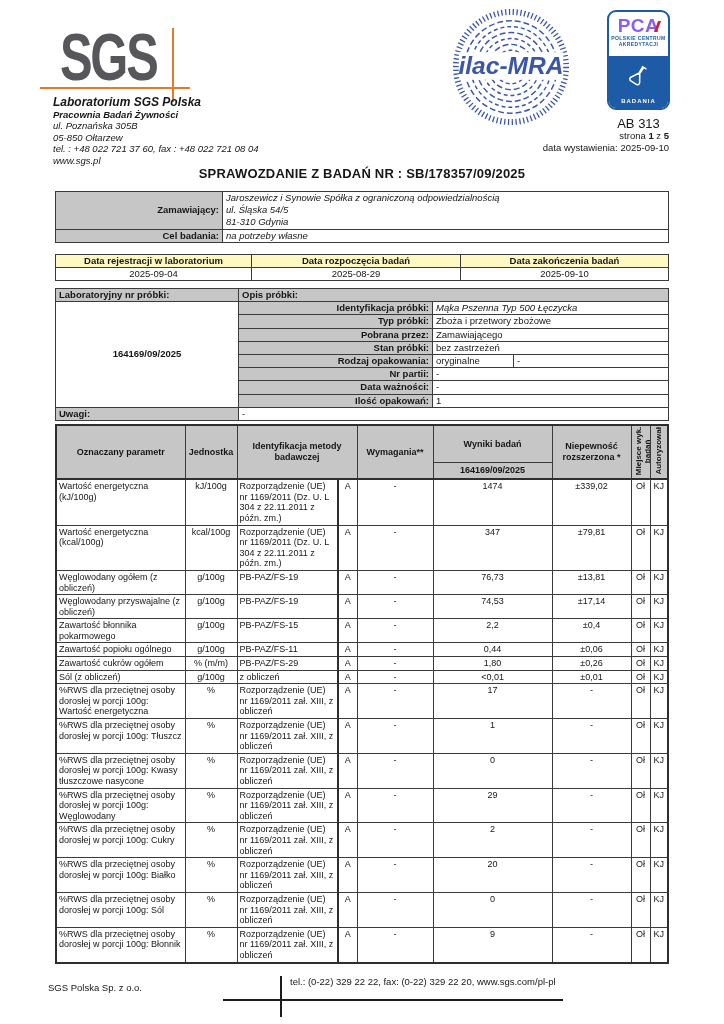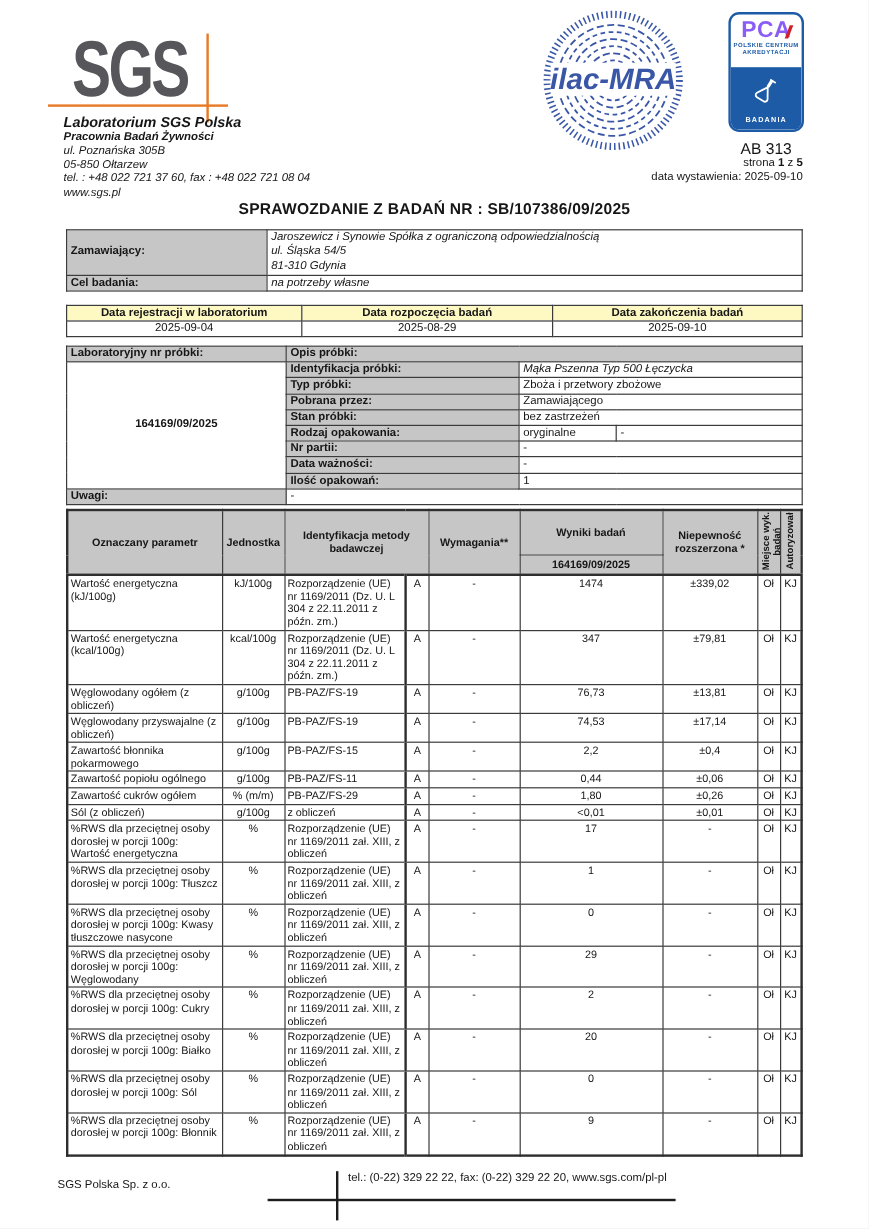--- a/index.html
+++ b/index.html
@@ -1,21 +1,21 @@
 <!DOCTYPE html>
 <html lang="pl"><head>
 <meta charset="utf-8">
 <style>
   html,body{margin:0;padding:0;background:#e8e8e8;}
   .page{position:relative;width:724px;height:1024px;background:#fff;margin:0 auto;
         font-family:"Liberation Sans","DejaVu Sans",sans-serif;color:#161616;overflow:hidden;}
   .b{font-weight:bold;}
   .i{font-style:italic;}
   .g{background:#c6c6c6;}
-  .tr{text-align:left;}
+  .tr{text-align:right;}
   .tl{text-align:left;}
 
   
   .sgs-word{position:absolute;left:60px;top:24px;font-size:66px;font-weight:bold;color:#57565a;
             line-height:1;letter-spacing:-3px;transform:scaleX(.74);transform-origin:left top;}
   .orange-v{position:absolute;left:172px;top:28px;width:2px;height:74px;background:#e87a25;}
   .orange-h{position:absolute;left:40px;top:87px;width:150px;height:2px;background:#e87a25;}
   .lab-block{position:absolute;left:53px;top:95px;font-size:9.5px;line-height:11.4px;font-style:italic;}
   .lab-name{font-size:12px;font-weight:bold;line-height:14px;}
   .lab-unit{font-weight:bold;}
@@ -120,21 +120,21 @@
     <span>strona</span>
     <span class="b">1</span>
     <span>z</span>
     <span class="b">5</span>
   </div>
   <div class="meta2">
     <span>data wystawienia:</span>
     <span>2025-09-10</span>
   </div>
 
-  <div class="doc-title">SPRAWOZDANIE Z BADAŃ NR : SB/107386/09/2025</div>
+  <div class="doc-title">SPRAWOZDANIE Z BADAŃ NR : SB/178357/09/2025</div>
 
   <table class="t1a">
     <colgroup>
         <col style="width:167px">
         <col>
       </colgroup>
     <tbody>
         <tr>
       <td class="g b tr lblc" style="height:37px;vertical-align:middle;">Zamawiający:</td>
       <td class="i">

